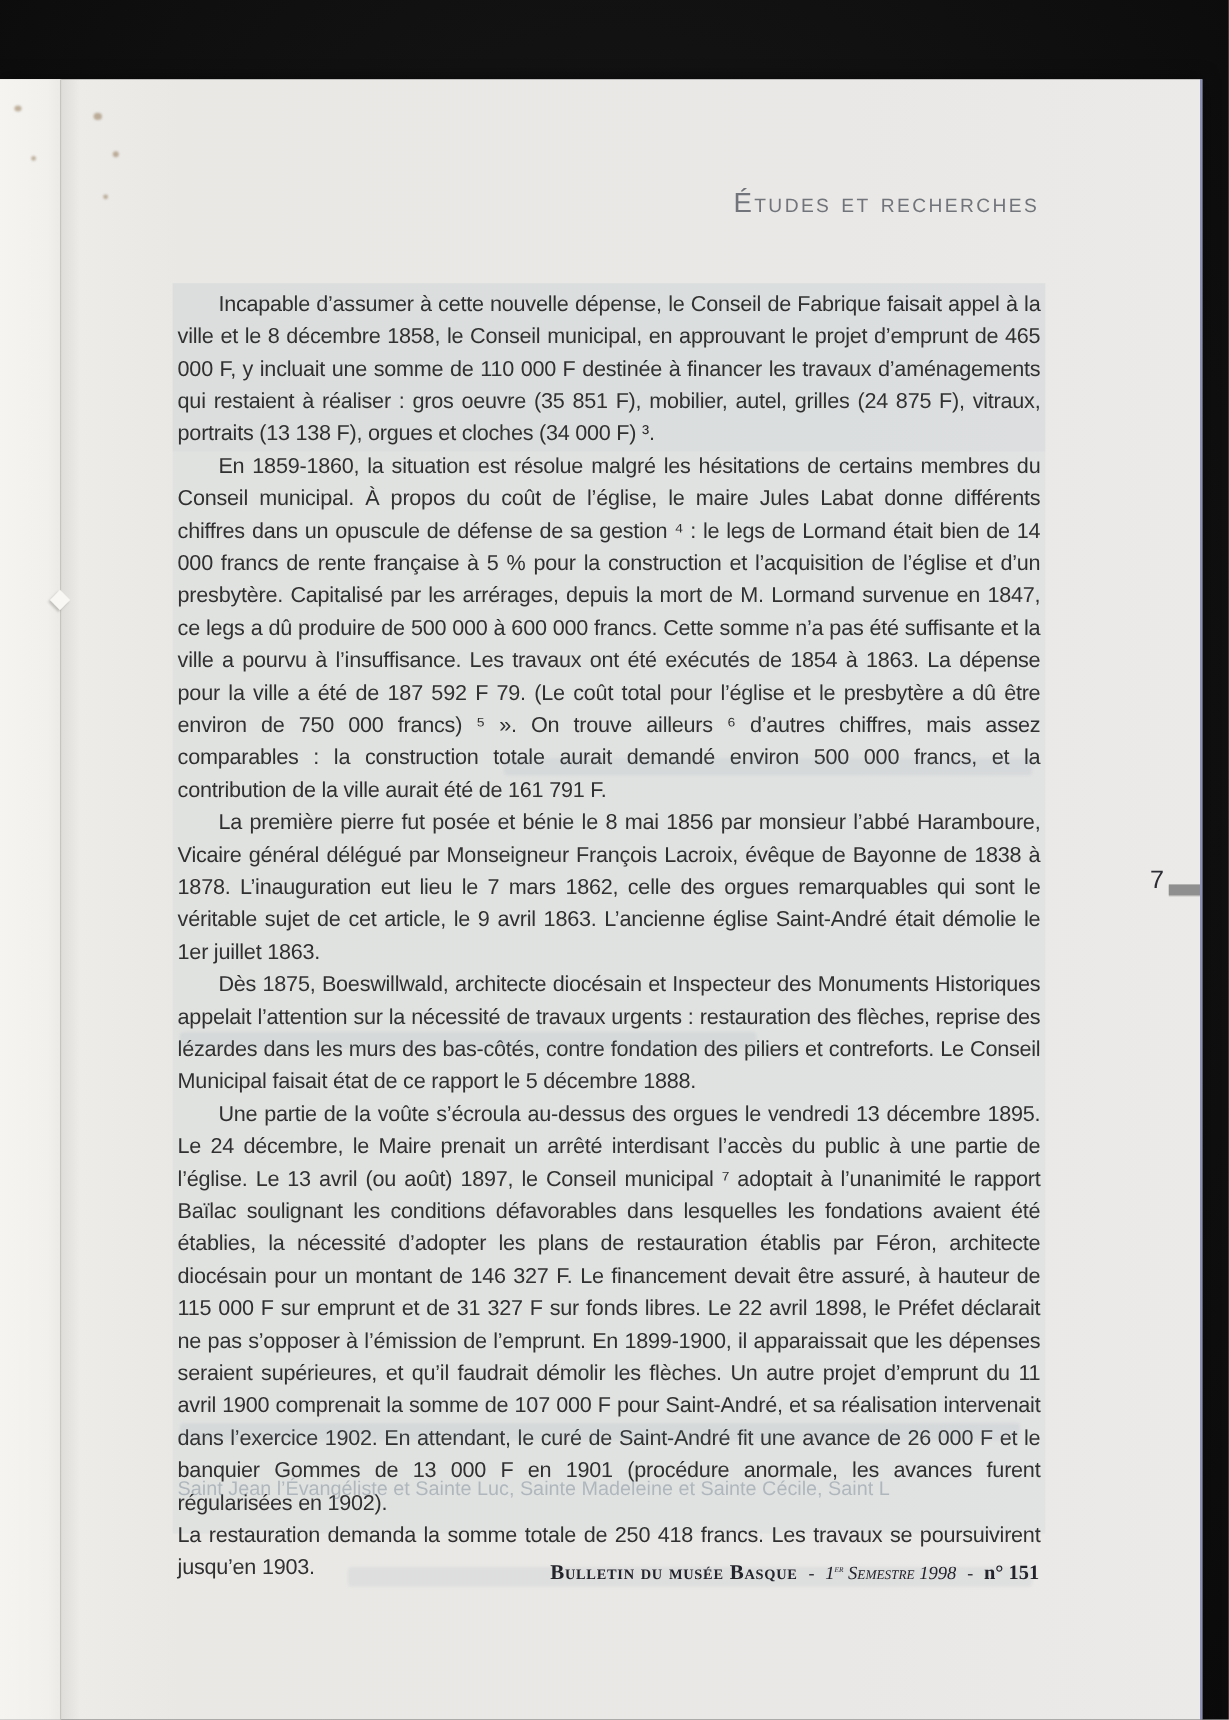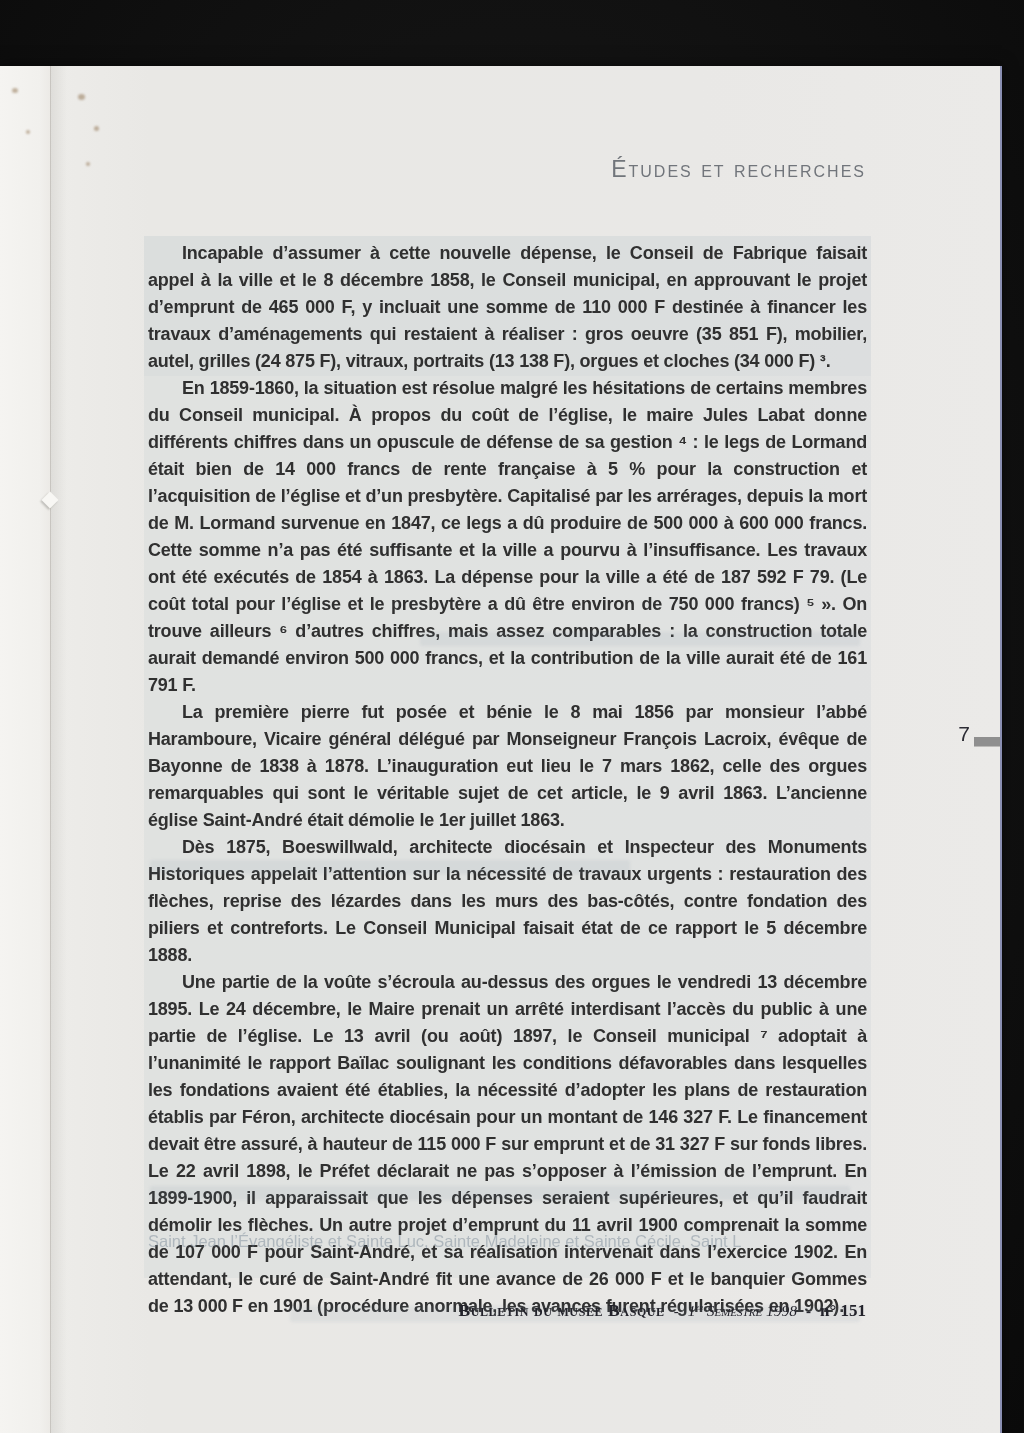--- a/index.html
+++ b/index.html
@@ -54,21 +54,21 @@
   .tint{position:absolute;left:144px;top:170px;width:727px;height:1042px;background:rgba(173,184,197,0.13);}
   .tint2{position:absolute;left:144px;top:170px;width:727px;height:140px;background:rgba(173,184,197,0.10);}
 
   
   .body-text{
     position:absolute;left:148px;top:174px;width:719px;
     font-size:18px;line-height:27px;letter-spacing:-0.2px;
     color:#303030;text-align:justify;
   }
   .body-text p{margin:0;}
-  .body-text p.indent{text-indent:34px;font-weight:bold;}
+  .body-text p.indent{text-indent:34px;}
 
   
   .bleed-band{position:absolute;height:14px;background:rgba(120,135,155,0.10);filter:blur(1.5px);border-radius:3px;}
   .bleed-band.b1{left:420px;top:566px;width:440px;}
   .bleed-band.b2{left:150px;top:794px;width:480px;}
   .bleed-band.b3{left:150px;top:1120px;width:700px;}
   .bleed-band.b4{left:290px;top:1240px;width:570px;height:16px;}
   .ghost-line{
     position:absolute;left:148px;top:1166px;width:719px;
     font-size:16.5px;color:rgba(95,112,132,0.38);
@@ -118,20 +118,21 @@
 
     <div class="tint"></div>
     <div class="tint2"></div>
 
     <div class="body-text">
       <p class="indent">Incapable d’assumer à cette nouvelle dépense, le Conseil de Fabrique faisait appel à la ville et le 8 décembre 1858, le Conseil municipal, en approuvant le projet d’emprunt de 465 000 F, y incluait une somme de 110 000 F destinée à financer les travaux d’aménagements qui restaient à réaliser : gros oeuvre (35 851 F), mobilier, autel, grilles (24 875 F), vitraux, portraits (13 138 F), orgues et cloches (34 000 F) ³.</p>
       <p class="indent">En 1859-1860, la situation est résolue malgré les hésitations de certains membres du Conseil municipal. À propos du coût de l’église, le maire Jules Labat donne différents chiffres dans un opuscule de défense de sa gestion ⁴ : le legs de Lormand était bien de 14 000 francs de rente française à 5 % pour la construction et l’acquisition de l’église et d’un presbytère. Capitalisé par les arrérages, depuis la mort de M. Lormand survenue en 1847, ce legs a dû produire de 500 000 à 600 000 francs. Cette somme n’a pas été suffisante et la ville a pourvu à l’insuffisance. Les travaux ont été exécutés de 1854 à 1863. La dépense pour la ville a été de 187 592 F 79. (Le coût total pour l’église et le presbytère a dû être environ de 750 000 francs) ⁵ ». On trouve ailleurs ⁶ d’autres chiffres, mais assez comparables : la construction totale aurait demandé environ 500 000 francs, et la contribution de la ville aurait été de 161 791 F.</p>
       <p class="indent">La première pierre fut posée et bénie le 8 mai 1856 par monsieur l’abbé Haramboure, Vicaire général délégué par Monseigneur François Lacroix, évêque de Bayonne de 1838 à 1878. L’inauguration eut lieu le 7 mars 1862, celle des orgues remarquables qui sont le véritable sujet de cet article, le 9 avril 1863. L’ancienne église Saint-André était démolie le 1er juillet 1863.</p>
       <p class="indent">Dès 1875, Boeswillwald, architecte diocésain et Inspecteur des Monuments Historiques appelait l’attention sur la nécessité de travaux urgents : restauration des flèches, reprise des lézardes dans les murs des bas-côtés, contre fondation des piliers et contreforts. Le Conseil Municipal faisait état de ce rapport le 5 décembre 1888.</p>
       <p class="indent">Une partie de la voûte s’écroula au-dessus des orgues le vendredi 13 décembre 1895. Le 24 décembre, le Maire prenait un arrêté interdisant l’accès du public à une partie de l’église. Le 13 avril (ou août) 1897, le Conseil municipal ⁷ adoptait à l’unanimité le rapport Baïlac soulignant les conditions défavorables dans lesquelles les fondations avaient été établies, la nécessité d’adopter les plans de restauration établis par Féron, architecte diocésain pour un montant de 146 327 F. Le financement devait être assuré, à hauteur de 115 000 F sur emprunt et de 31 327 F sur fonds libres. Le 22 avril 1898, le Préfet déclarait ne pas s’opposer à l’émission de l’emprunt. En 1899-1900, il apparaissait que les dépenses seraient supérieures, et qu’il faudrait démolir les flèches. Un autre projet d’emprunt du 11 avril 1900 comprenait la somme de 107 000 F pour Saint-André, et sa réalisation intervenait dans l’exercice 1902. En attendant, le curé de Saint-André fit une avance de 26 000 F et le banquier Gommes de 13 000 F en 1901 (procédure anormale, les avances furent régularisées en 1902).</p>
+      <p>La restauration demanda la somme totale de 250 418 francs. Les travaux se poursuivirent jusqu’en 1903.</p>
     </div>
 
     <div class="bleed-band b1"></div>
     <div class="bleed-band b2"></div>
     <div class="bleed-band b3"></div>
     <div class="bleed-band b4"></div>
     <div class="ghost-line">Saint Jean l’Évangéliste et Sainte Luc, Sainte Madeleine et Sainte Cécile, Saint L</div>
 
     <div class="page-num">7</div>
     <div class="tab-bar"></div>

